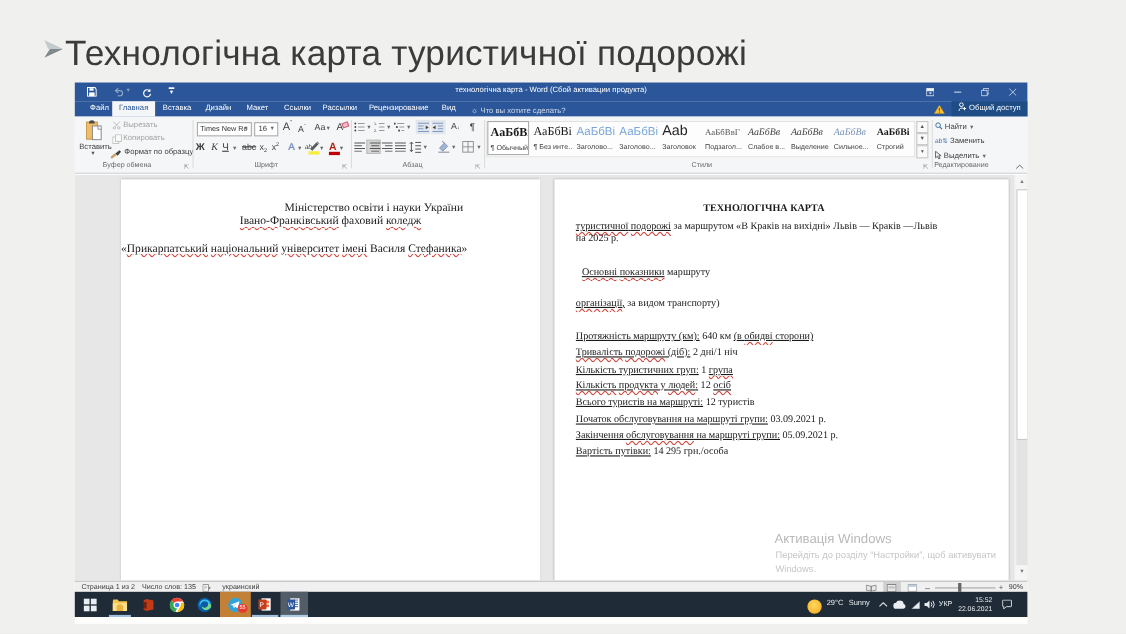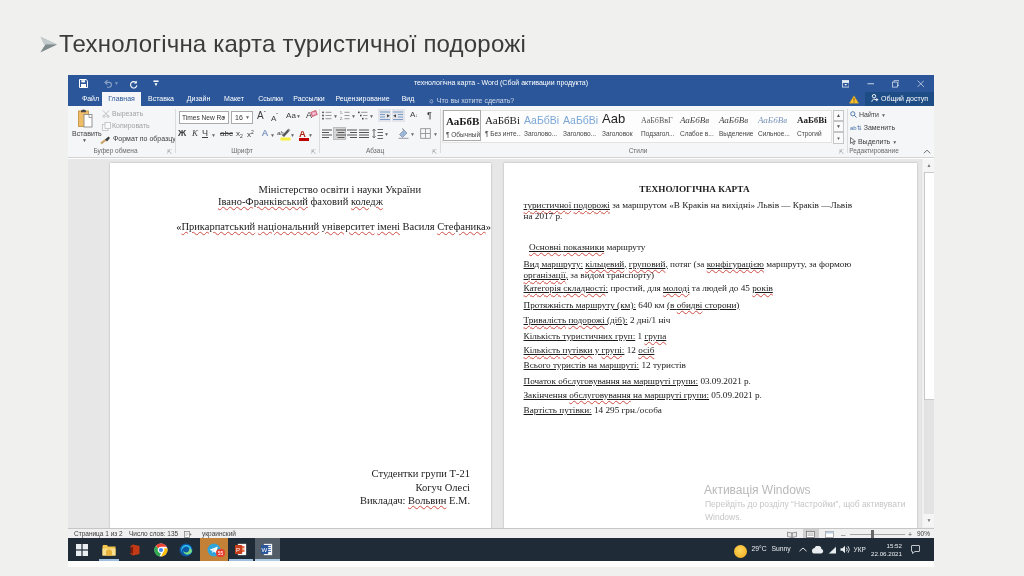--- a/index.html
+++ b/index.html
@@ -1,21 +1,21 @@
 <!DOCTYPE html>
 <html><head>
 <meta charset="utf-8">
 <style>
   * { margin:0; padding:0; box-sizing:border-box; }
   html,body { width:1024px; height:576px; overflow:hidden; }
   body { background:#f0f0ef; font-family:"Liberation Sans", sans-serif; position:relative; }
   .abs { position:absolute; }
 
   
-  #slide-title { left:59px; top:30px; font-size:24px; color:#3b3b3b; letter-spacing:0.2px; }
+  #slide-title { left:59px; top:30px; font-size:32px; color:#3b3b3b; letter-spacing:0.2px; }
 
   
   #win { left:68px; top:75px; width:866px; height:492px; background:#fff; }
 
   
   #titlebar { left:0; top:0; width:866px; height:17px; background:#2b579a; color:#fff; }
   #titlebar .doc-title { position:absolute; top:4px; left:0; width:100%; text-align:center; font-size:7px; color:#fff; }
   .wbtn { position:absolute; top:0; width:25px; height:17px; color:#fff; text-align:center; line-height:17px; font-size:8px; }
 
   
@@ -303,35 +303,32 @@
         </svg> Выделить <span style="color:#666;font-size:5px">▼</span></div>
     <div class="glabel" style="left:776px;width:60px">Редактирование</div>
     <svg class="abs" style="left:855px;top:43px" width="8" height="5" viewBox="0 0 8 5">
         <path d="M0.8 4.2 4 1.2l3.2 3" fill="none" stroke="#666" stroke-width="0.9"></path>
       </svg>
   </div>
   <div id="docarea" class="abs">
     <div id="page1" class="page">
       <div class="ds abs" style="left:0;width:311px;text-align:right;top:21px">Міністерство освіти і науки України</div>
       <div class="ds abs" style="left:0;width:381px;text-align:center;top:33.2px"><span class="sq">Івано-Франківський</span> фаховий <span class="sq">коледж</span></div>
-      <div class="ds abs" style="left:0;width:381px;text-align:right;top:57.7px">«<span class="sq">Прикарпатський</span> <span class="sq">національний</span> <span class="sq">університет</span> <span class="sq">імені</span> Василя <span class="sq">Стефаника</span>»</div>
-      <div class="ds abs" style="right:21px;top:304.3px;text-align:right;line-height:13.4px">Студентки групи Т-21<br>Когуч Олесі<br>Викладач: <span class="sq">Вольвин</span> Е.М.</div>
+      <div class="ds abs" style="left:0;width:381px;text-align:left;top:57.7px">«<span class="sq">Прикарпатський</span> <span class="sq">національний</span> <span class="sq">університет</span> <span class="sq">імені</span> Василя <span class="sq">Стефаника</span>»</div>
     </div>
     <div id="page2" class="page">
       <div class="ds abs" style="left:0;width:381px;text-align:center;top:21px;font-weight:bold">ТЕХНОЛОГІЧНА КАРТА</div>
       <div class="ds abs" style="left:19.5px;top:37px"><span class="usq"><i>туристичної</i> <i>подорожі</i></span> за маршрутом «В Краків на вихідні» Львів — Краків —Львів</div>
-      <div class="ds abs" style="left:19.5px;top:47.6px">на 2017 р.</div>
+      <div class="ds abs" style="left:19.5px;top:47.6px">на 2025 р.</div>
       <div class="ds abs" style="left:25px;top:78.6px"><span class="usq"><i>Основні</i> <i>показники</i></span> маршруту</div>
-      <div class="ds abs" style="left:19.5px;top:95.6px"><span class="u">Вид маршруту:</span> <span class="usq"><i>кільцевий</i>,</span> <span class="usq"><i>груповий</i>,</span> потяг (за <span class="usq"><i>конфігурацією</i></span> маршруту, за формою</div>
       <div class="ds abs" style="left:19.5px;top:106.9px"><span class="usq"><i>організації</i>,</span> за видом транспорту)</div>
-      <div class="ds abs" style="left:19.5px;top:119.9px"><span class="usq"><i>Категорія</i> <i>складності</i>:</span> простий, для <span class="usq"><i>молоді</i></span> та людей до 45 <span class="usq"><i>років</i></span></div>
       <div class="ds abs" style="left:19.5px;top:136.9px"><span class="u">Протяжність маршруту (км):</span> 640 км <span class="usq">(в <i>обидві</i> сторони)</span></div>
       <div class="ds abs" style="left:19.5px;top:151.9px"><span class="usq"><i>Тривалість</i> <i>подорожі</i> (діб):</span> 2 дні/1 ніч</div>
       <div class="ds abs" style="left:19.5px;top:167.6px"><span class="u">Кількість туристичних груп:</span> 1 <span class="usq"><i>група</i></span></div>
-      <div class="ds abs" style="left:19.5px;top:181.9px"><span class="usq"><i>Кількість</i> <i>путівки</i> у <i>групі</i>:</span> 12 <span class="usq"><i>осіб</i></span></div>
+      <div class="ds abs" style="left:19.5px;top:181.9px"><span class="usq"><i>Кількість</i> <i>продукта</i> у <i>людей</i>:</span> 12 <span class="usq"><i>осіб</i></span></div>
       <div class="ds abs" style="left:19.5px;top:196.9px"><span class="u">Всього туристів на маршруті:</span> 12 туристів</div>
       <div class="ds abs" style="left:19.5px;top:212.9px"><span class="u">Початок обслуговування на маршруті групи:</span> 03.09.2021 р.</div>
       <div class="ds abs" style="left:19.5px;top:227.2px"><span class="usq">Закінчення <i>обслуговування</i> на маршруті групи:</span> 05.09.2021 р.</div>
       <div class="ds abs" style="left:19.5px;top:241.9px"><span class="u">Вартість путівки:</span> 14 295 грн./особа</div>
       <div class="abs" style="left:200px;top:320px;font-size:12px;color:#b9b9b9;white-space:nowrap">Активація Windows</div>
       <div class="abs" style="left:201px;top:335px;font-size:8.5px;color:#c6c6c6;white-space:nowrap;line-height:13px">Перейдіть до розділу “Настройки”, щоб активувати<br>Windows.</div>
     </div>
     <div id="vscroll">
       <div class="abs" style="left:1px;top:0;width:12px;height:13px;background:#f5f5f5;text-align:center;line-height:13px;font-size:5px;color:#777">▲</div>
       <div class="abs" style="left:1.5px;top:13px;width:11px;height:228px;background:#ffffff;border:1px solid #c9c9c9"></div>

